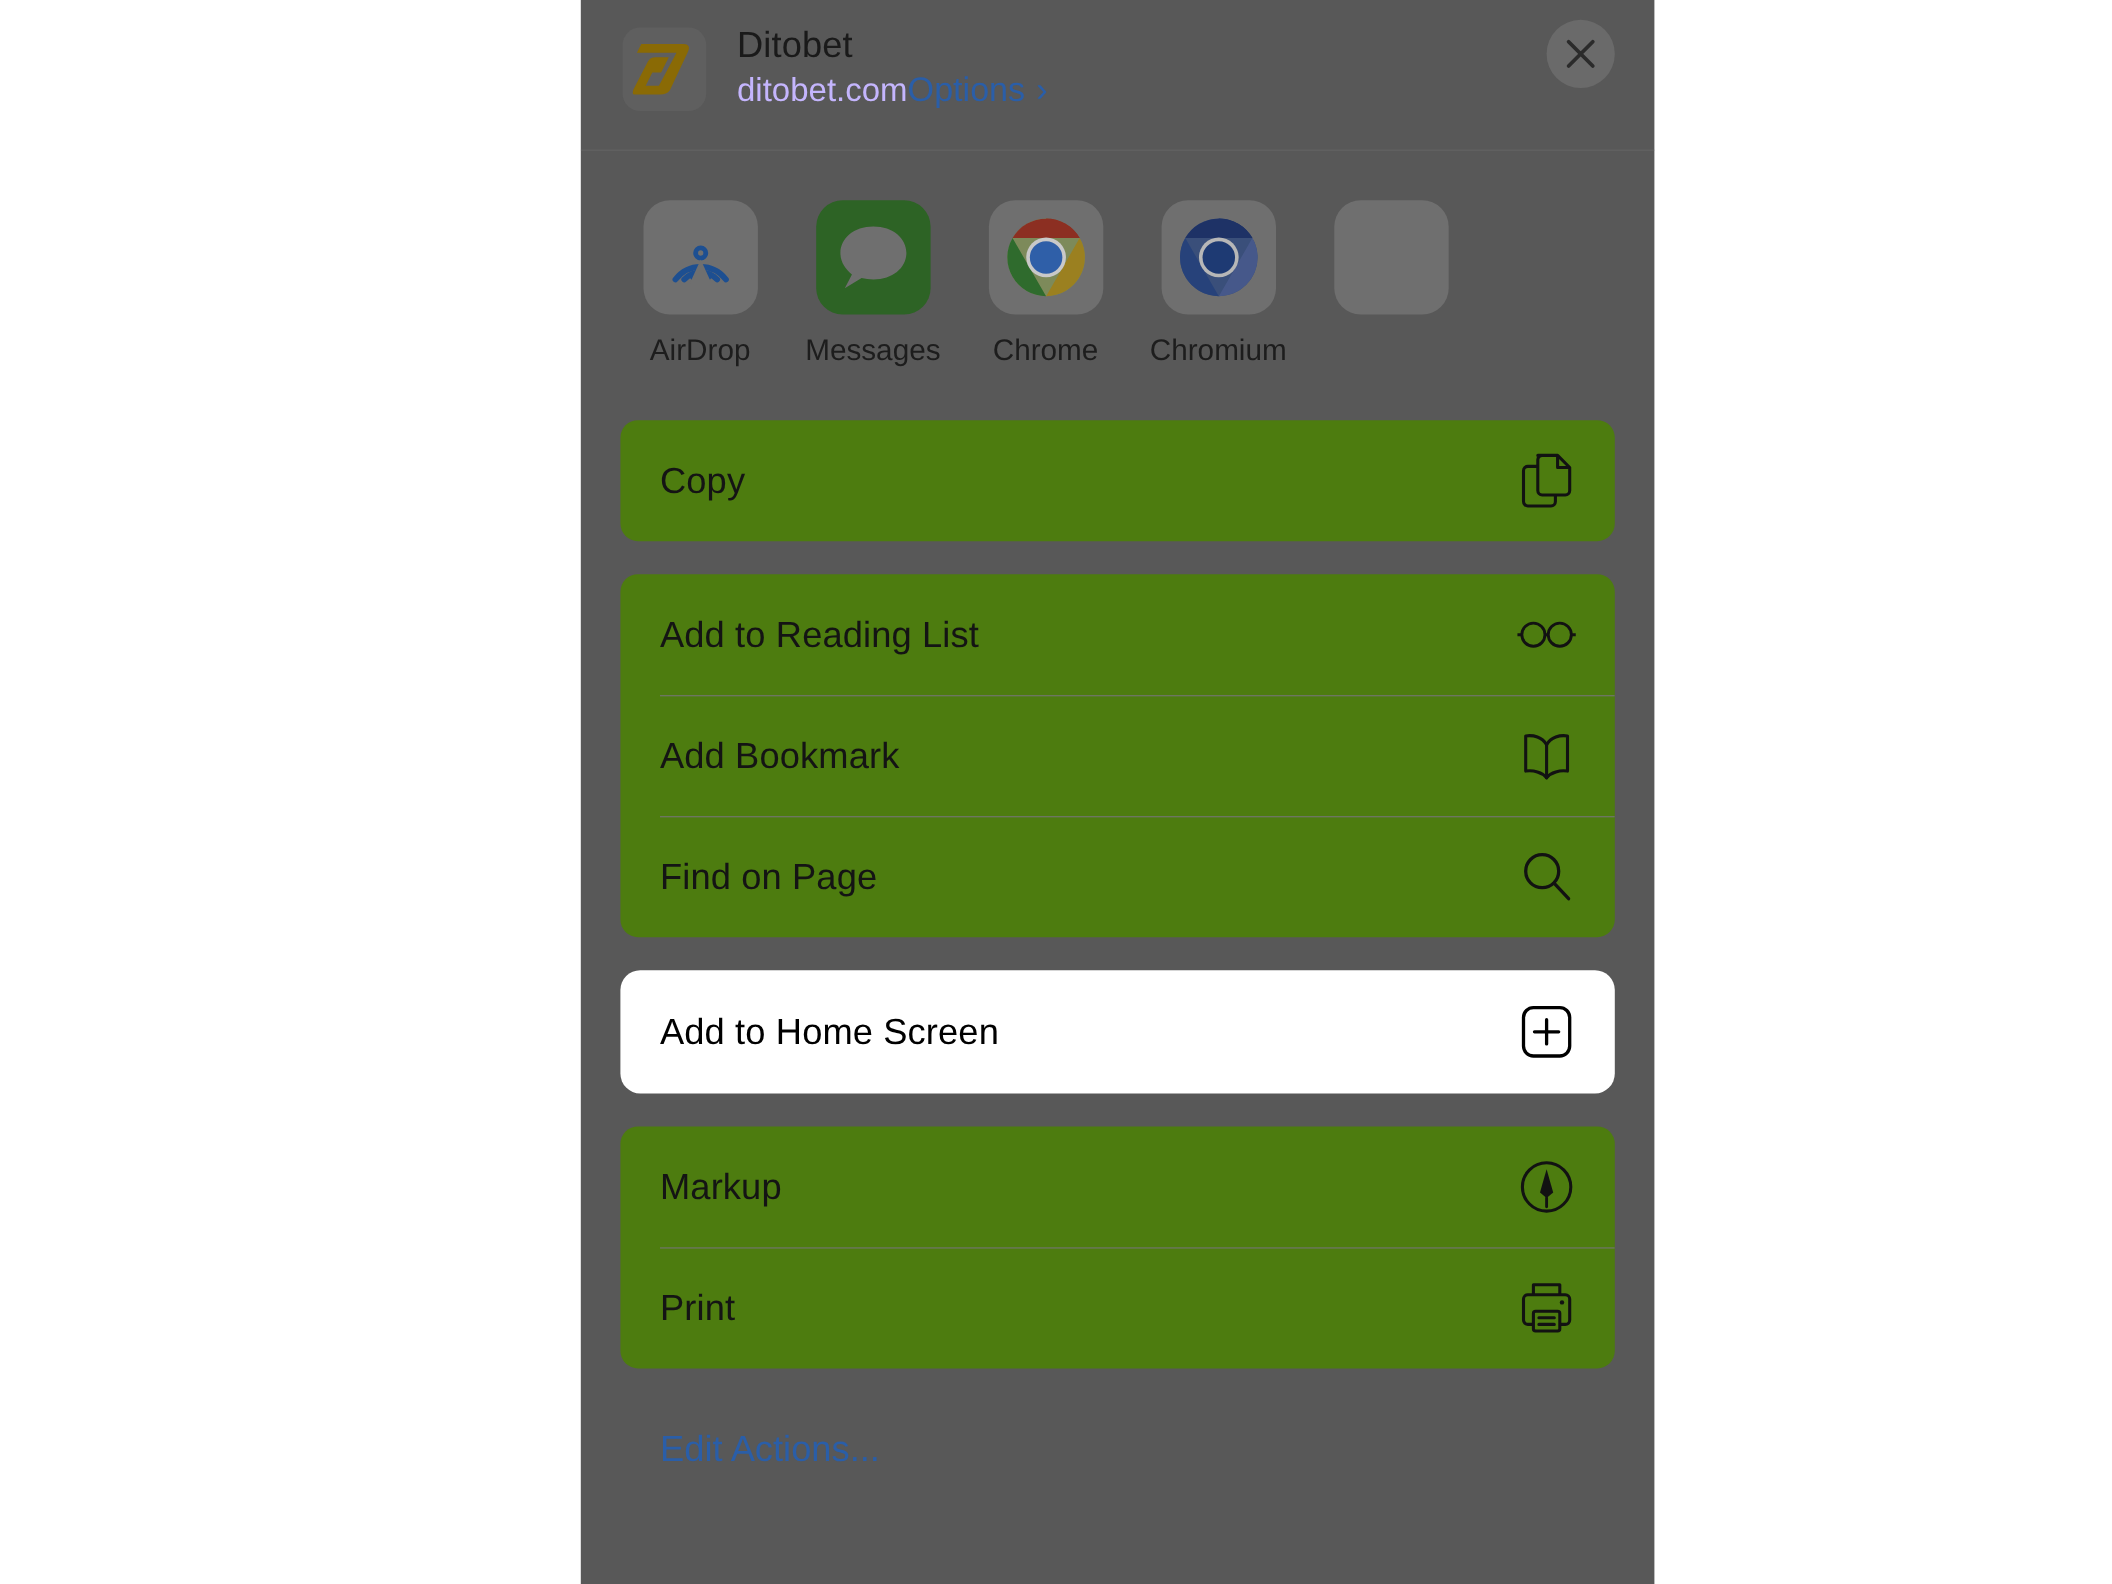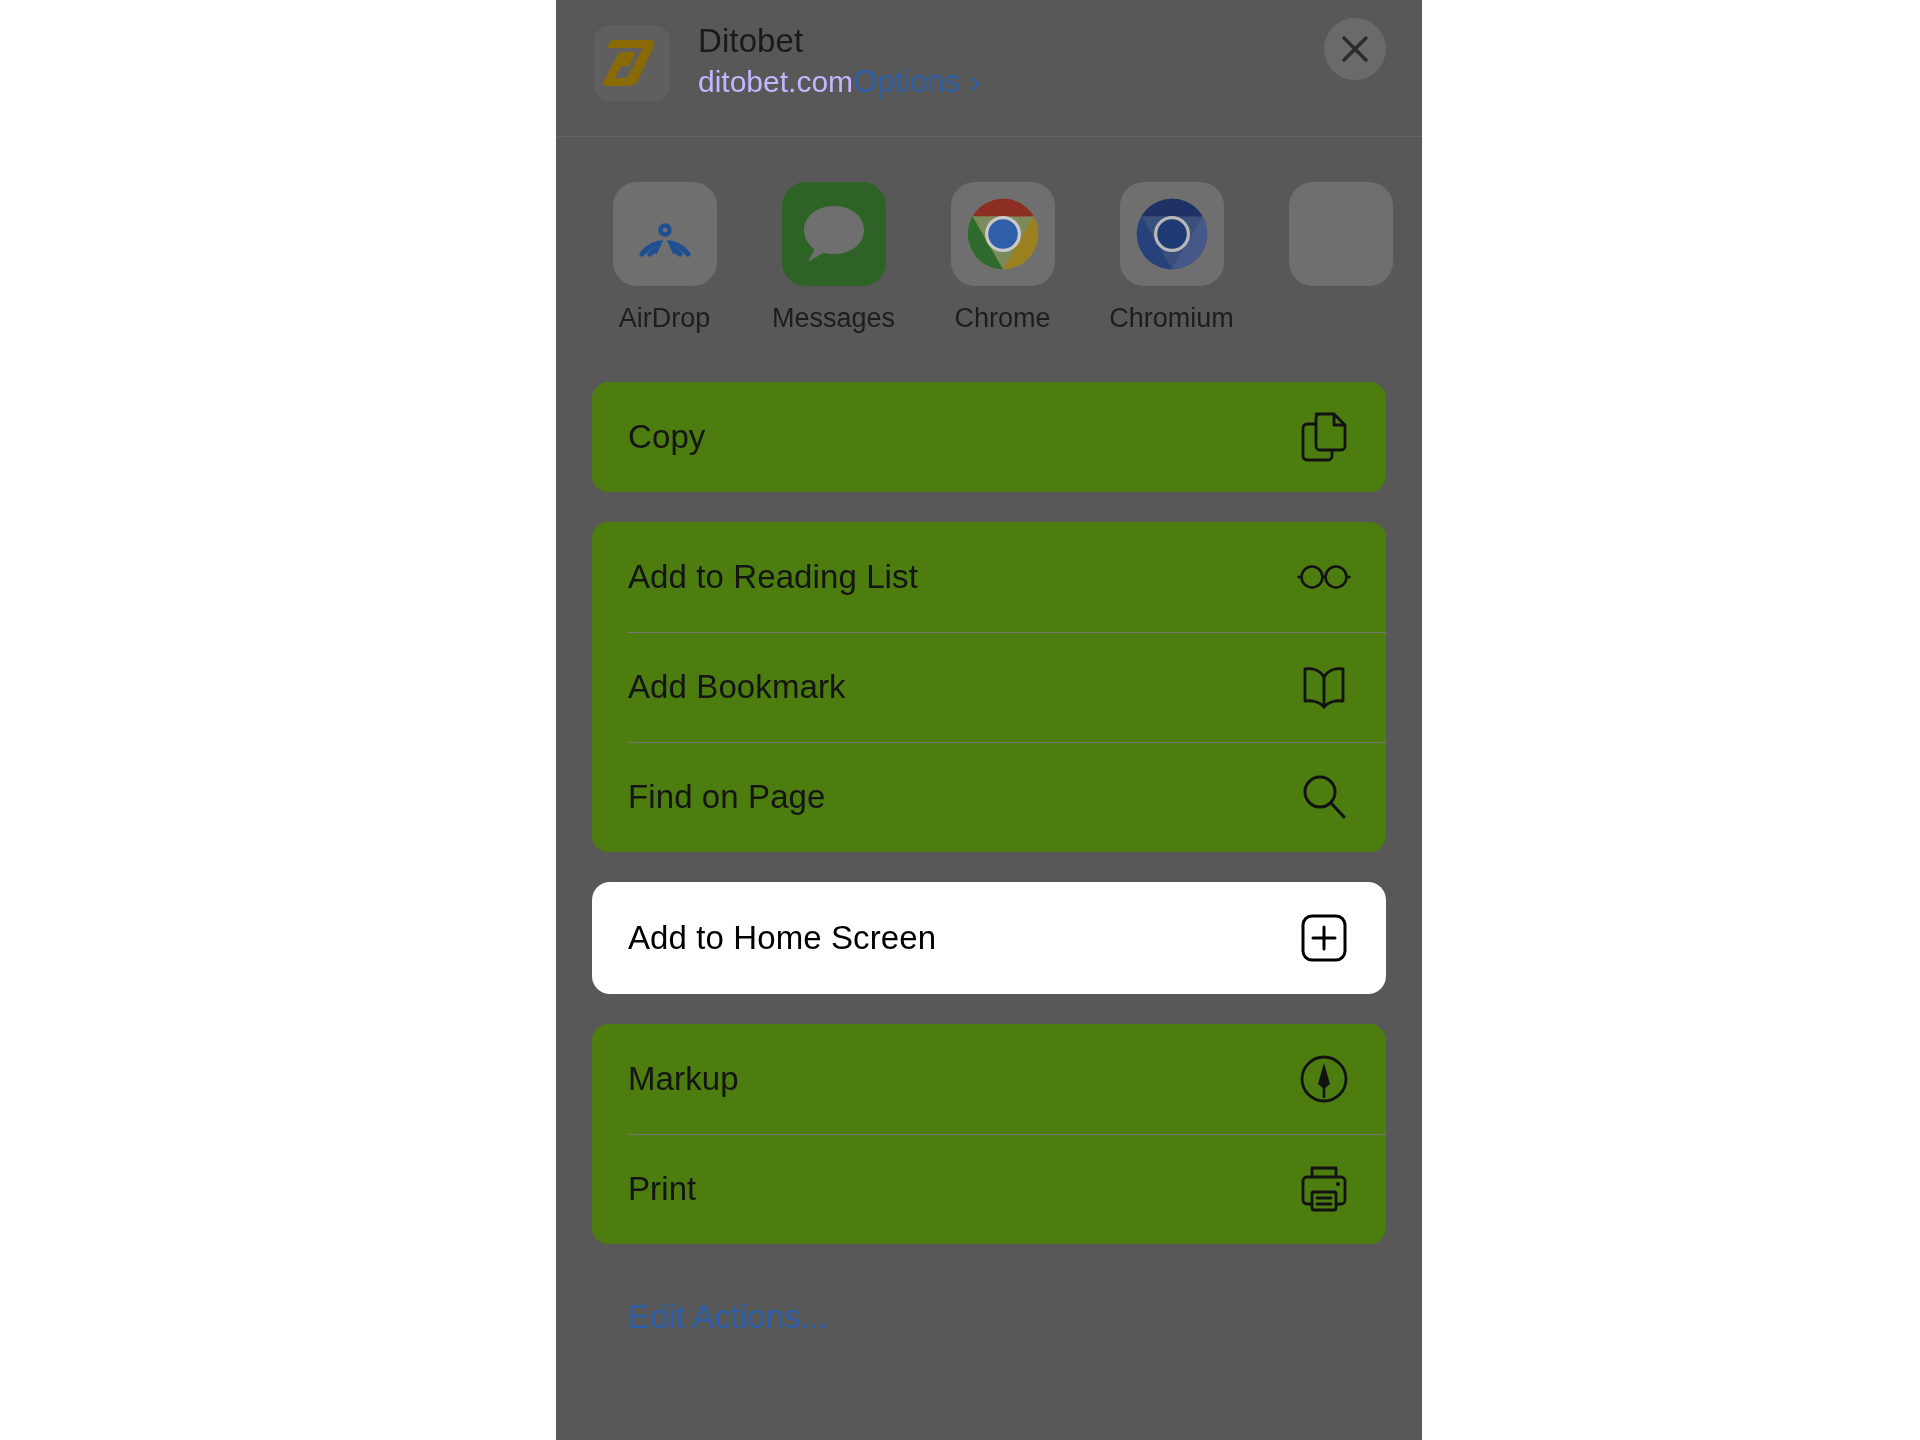--- a/index.html
+++ b/index.html
@@ -15,23 +15,23 @@
   #screen {
     position: relative;
     width: 1920px;
     height: 1440px;
     background: #ffffff;
   }
 
   
   #share-sheet {
     position: absolute;
-    left: 556px;
+    left: 528px;
     top: 0px;
-    width: 866px;
+    width: 976px;
     height: 1440px;
     background: #585858;
     overflow: hidden;
   }
 
   
   .sheet-header {
     position: relative;
     height: 137px;
     box-sizing: border-box;
@@ -105,21 +105,21 @@
     background: #6a6a6a;
     display: flex;
     align-items: center;
     justify-content: center;
   }
 
   
   .apps-row {
     display: flex;
     padding: 45px 0 0 30px;
-    gap: 12px;
+    gap: 0px;
   }
 
   .app-item {
     width: 157px;
     flex: none;
     display: flex;
     flex-direction: column;
     align-items: center;
   }
 

